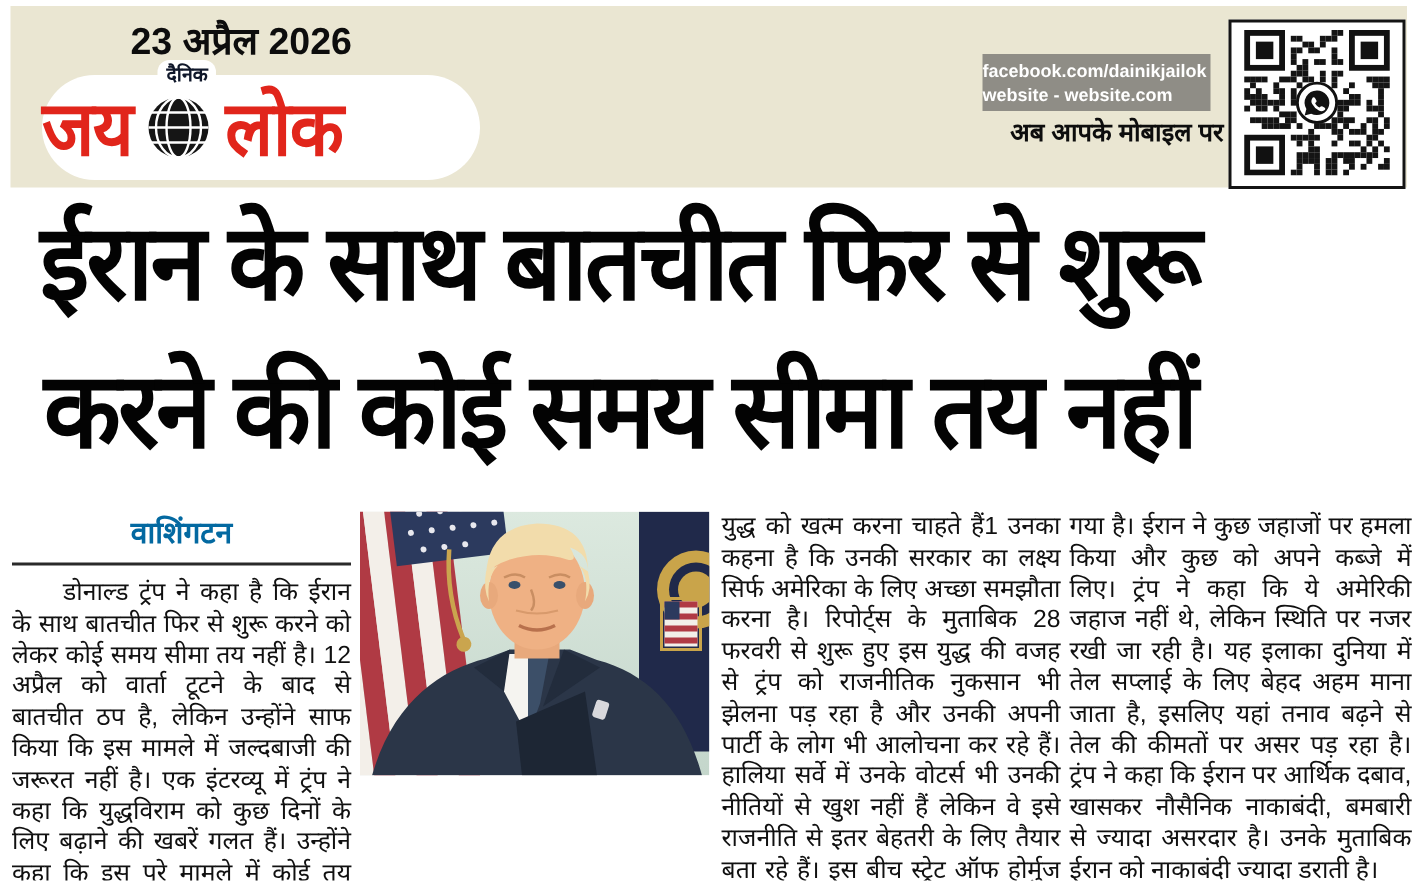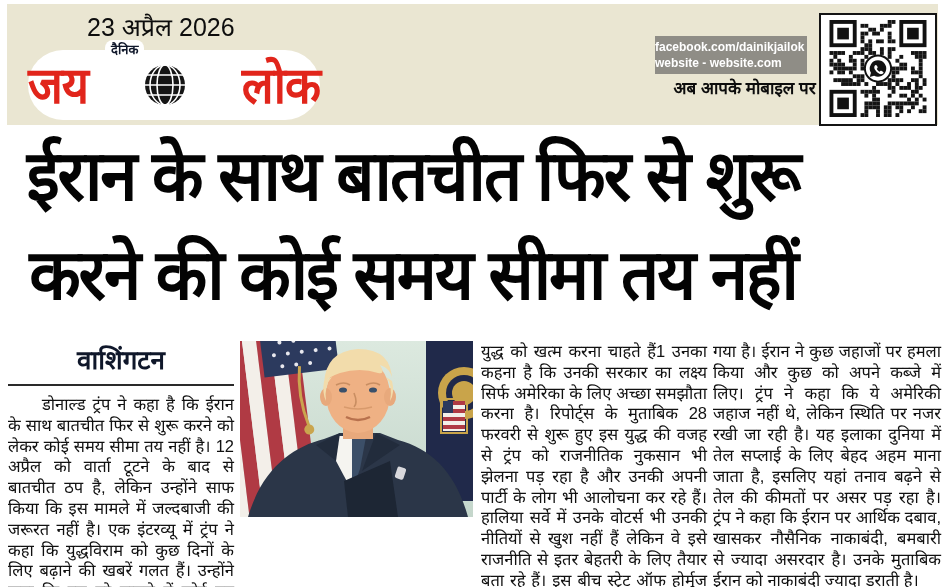--- a/index.html
+++ b/index.html
@@ -4,43 +4,43 @@
 <style>
   html,body{margin:0;padding:0;}
   body{
     width:945px;height:587px;background:#ffffff;overflow:hidden;position:relative;
     font-family:"Liberation Sans","DejaVu Sans",sans-serif;color:#111;
   }
   .page{position:absolute;inset:0;}
 
   
   .masthead{position:absolute;left:7px;top:4px;width:931px;height:121px;background:#EAE6D2;}
-  .date{position:absolute;left:80px;top:5px;font-size:25px;font-weight:normal;color:#0d0d0d;letter-spacing:0;}
+  .date{position:absolute;left:80px;top:5px;font-size:25px;font-weight:bold;color:#0d0d0d;letter-spacing:0;}
   .logo-pill{position:absolute;left:21px;top:46px;width:292px;height:70px;background:#ffffff;border-radius:36px;}
   .logo-tagline{position:absolute;left:32px;top:-10px;font-size:13px;font-weight:bold;color:#0f172a;background:#fff;padding:0 6px;border-radius:8px;margin-left:45px;}
-  .logo-row{position:absolute;left:0;top:0;width:100%;height:100%;display:flex;align-items:center;justify-content:space-between;gap:9px;}
+  .logo-row{position:absolute;left:0;top:0;width:100%;height:100%;display:flex;align-items:center;justify-content:flex-start;gap:9px;}
   .logo-word{font-size:47px;font-weight:900;color:#E1251B;line-height:1;letter-spacing:-1px;transform:scaleY(1.08);}
   .globe{width:44px;height:44px;flex:0 0 auto;}
 
   .social-box{position:absolute;left:648px;top:32px;width:152px;height:38px;background:#8F8D86;
     display:flex;flex-direction:column;justify-content:center;}
   .social-box div{color:#ffffff;font-size:12px;font-weight:bold;line-height:16px;white-space:nowrap;}
   .mobile-text{position:absolute;left:636px;top:73px;width:176px;text-align:center;margin-left:24px;}
   .mobile-text div{font-size:17px;font-weight:bold;color:#0d0d0d;line-height:23px;white-space:nowrap;}
   .qr-box{position:absolute;left:812px;top:9px;width:118px;height:113px;background:#ffffff;border:2px solid #141414;box-sizing:border-box;}
   .qr-box svg{position:absolute;left:7px;top:5px;}
 
   
   .headline{position:absolute;left:0;top:126px;width:826px;text-align:center;color:#030303;}
   .headline div{font-size:67px;font-weight:900;line-height:99px;letter-spacing:-2px;white-space:nowrap;transform:scaleY(1.05);}
 
   
   .col{position:absolute;top:341px;}
   .col p, .colp p{margin:0;font-size:16.5px;line-height:20.8px;text-align:justify;color:#101010;}
-  .dateline{font-size:26px;font-weight:bold;text-align:center;color:#0f172a;}
+  .dateline{font-size:20px;font-weight:bold;text-align:center;color:#0369a1;}
   .dateline-rule{border:0;border-top:2px solid #2a2a2a;margin:7px 0 8px 0;}
   .indent{text-indent:34px;}
 
   .photo{position:absolute;left:240px;top:341px;width:233px;height:176px;overflow:hidden;}
   .colp{position:absolute;left:240px;top:524px;width:233px;}
 </style>
 </head>
 <body>
 
 <div class="page">

